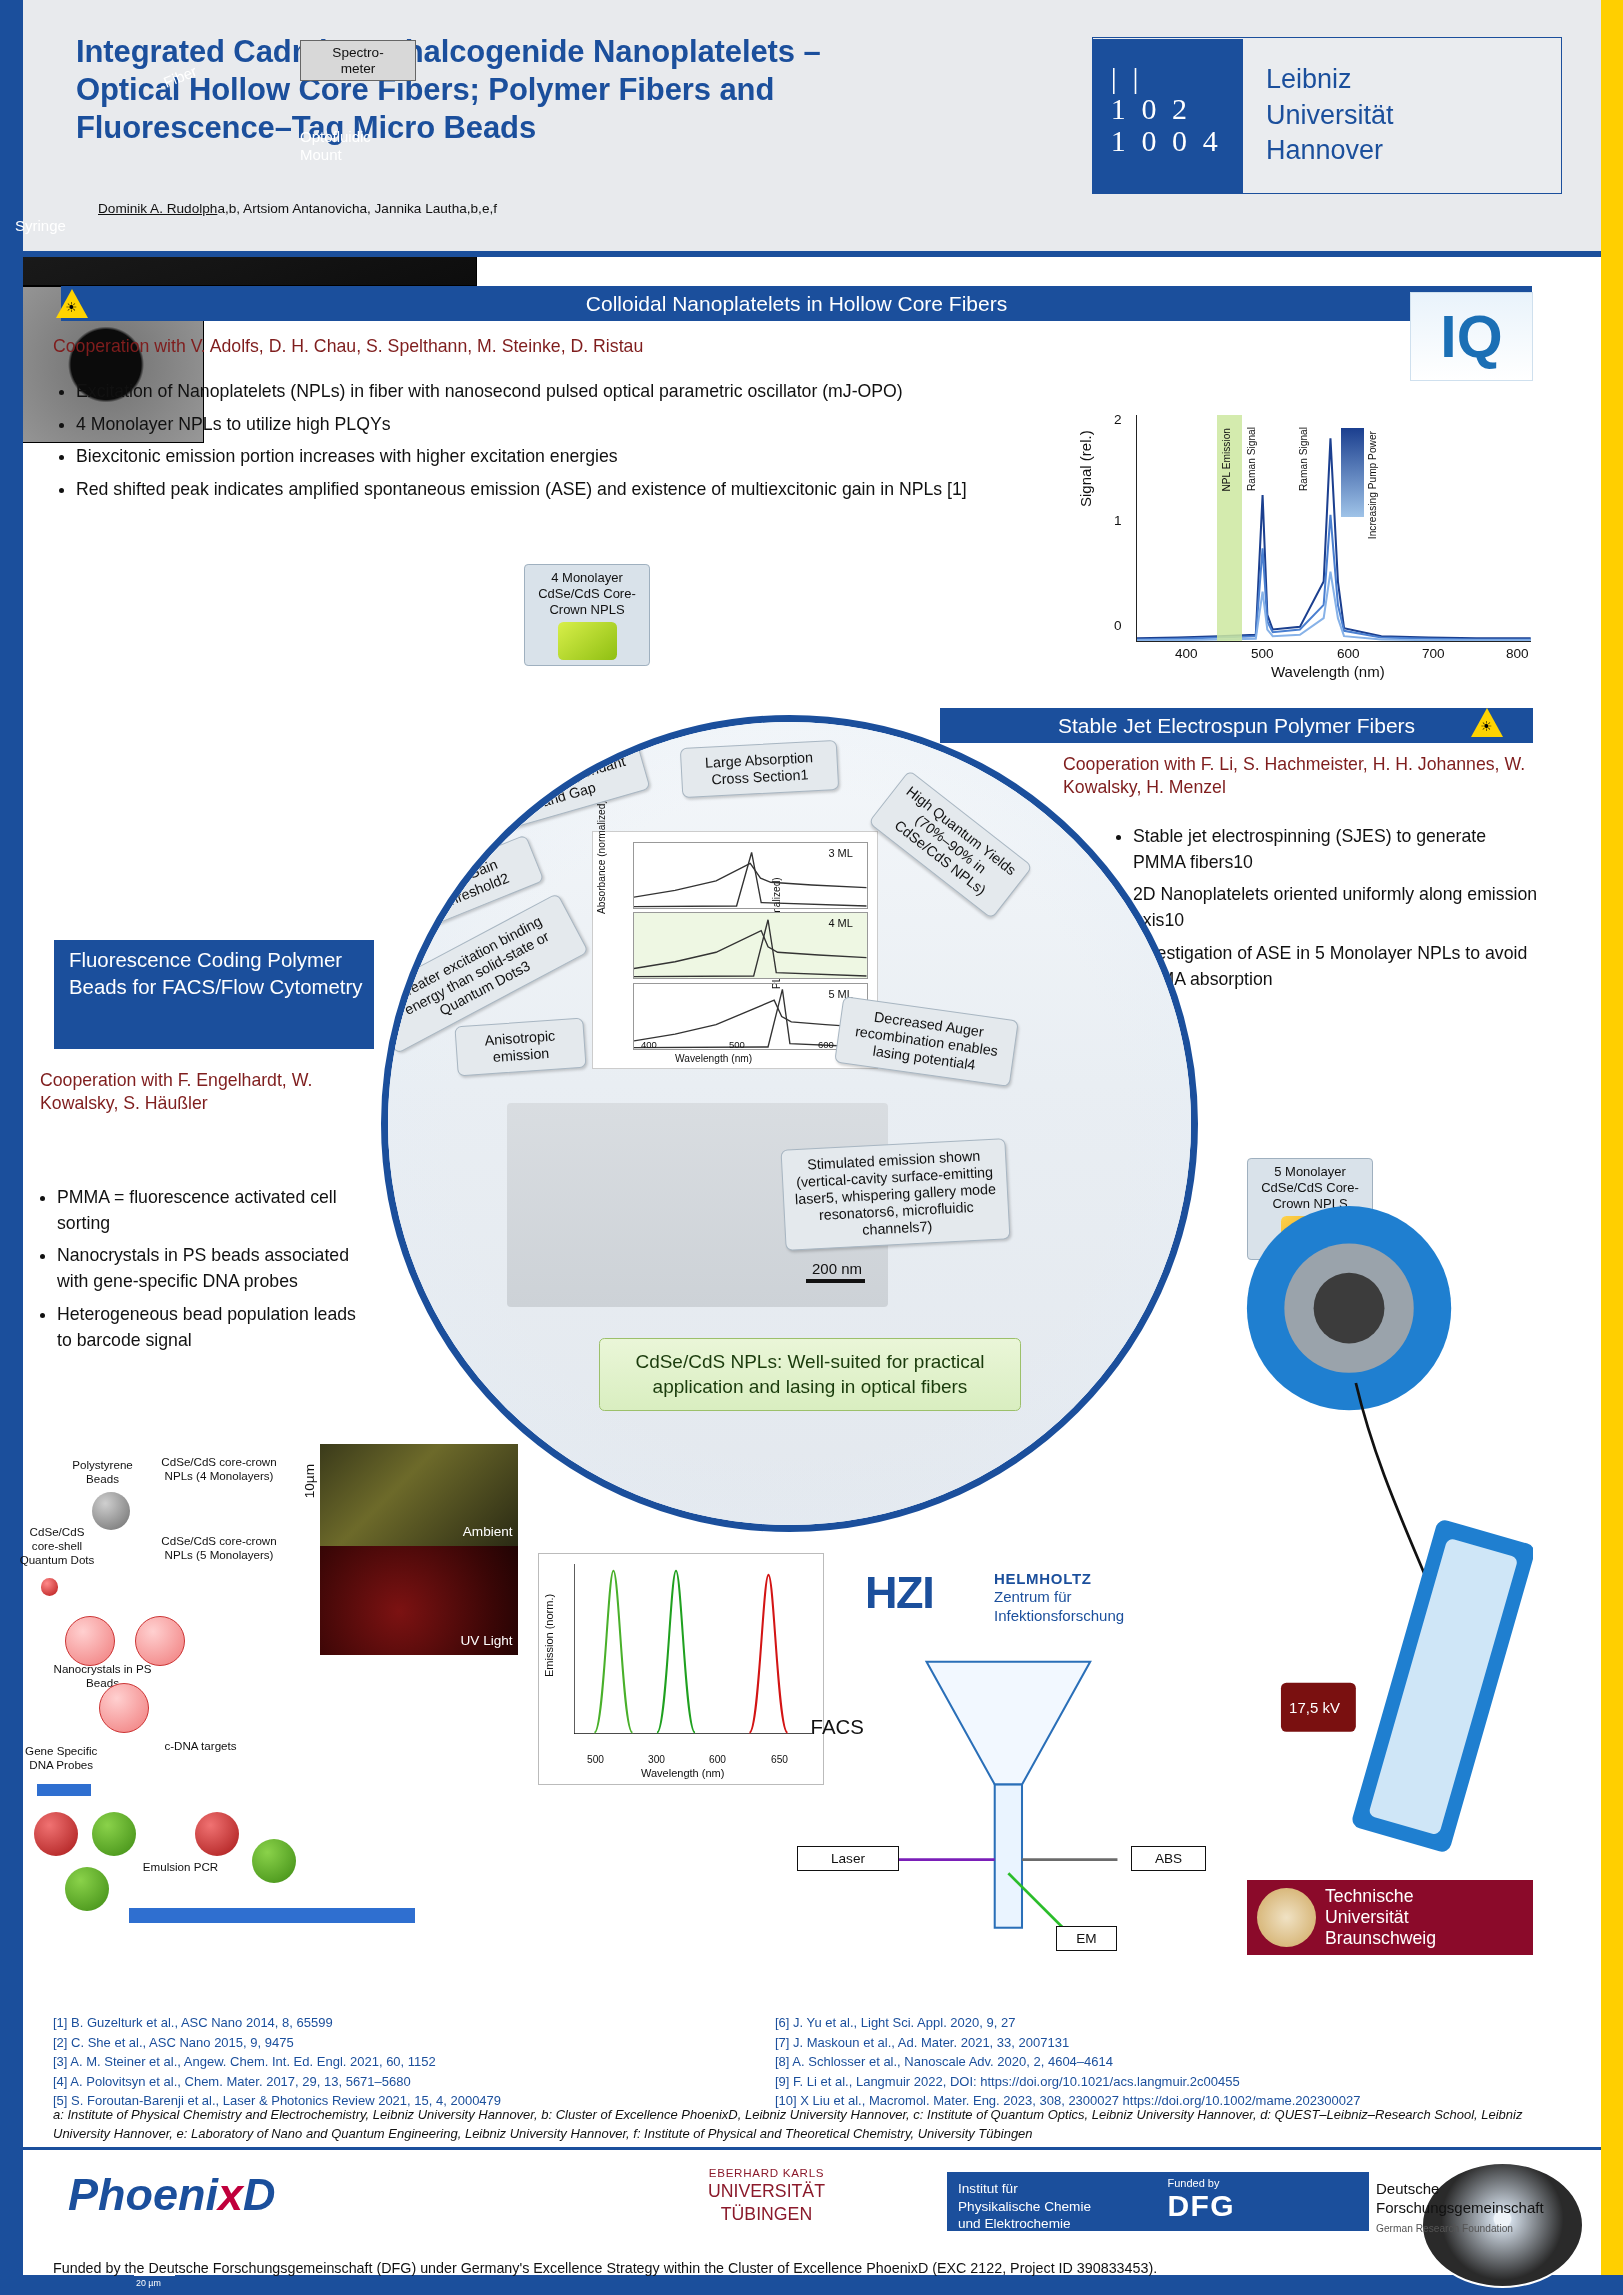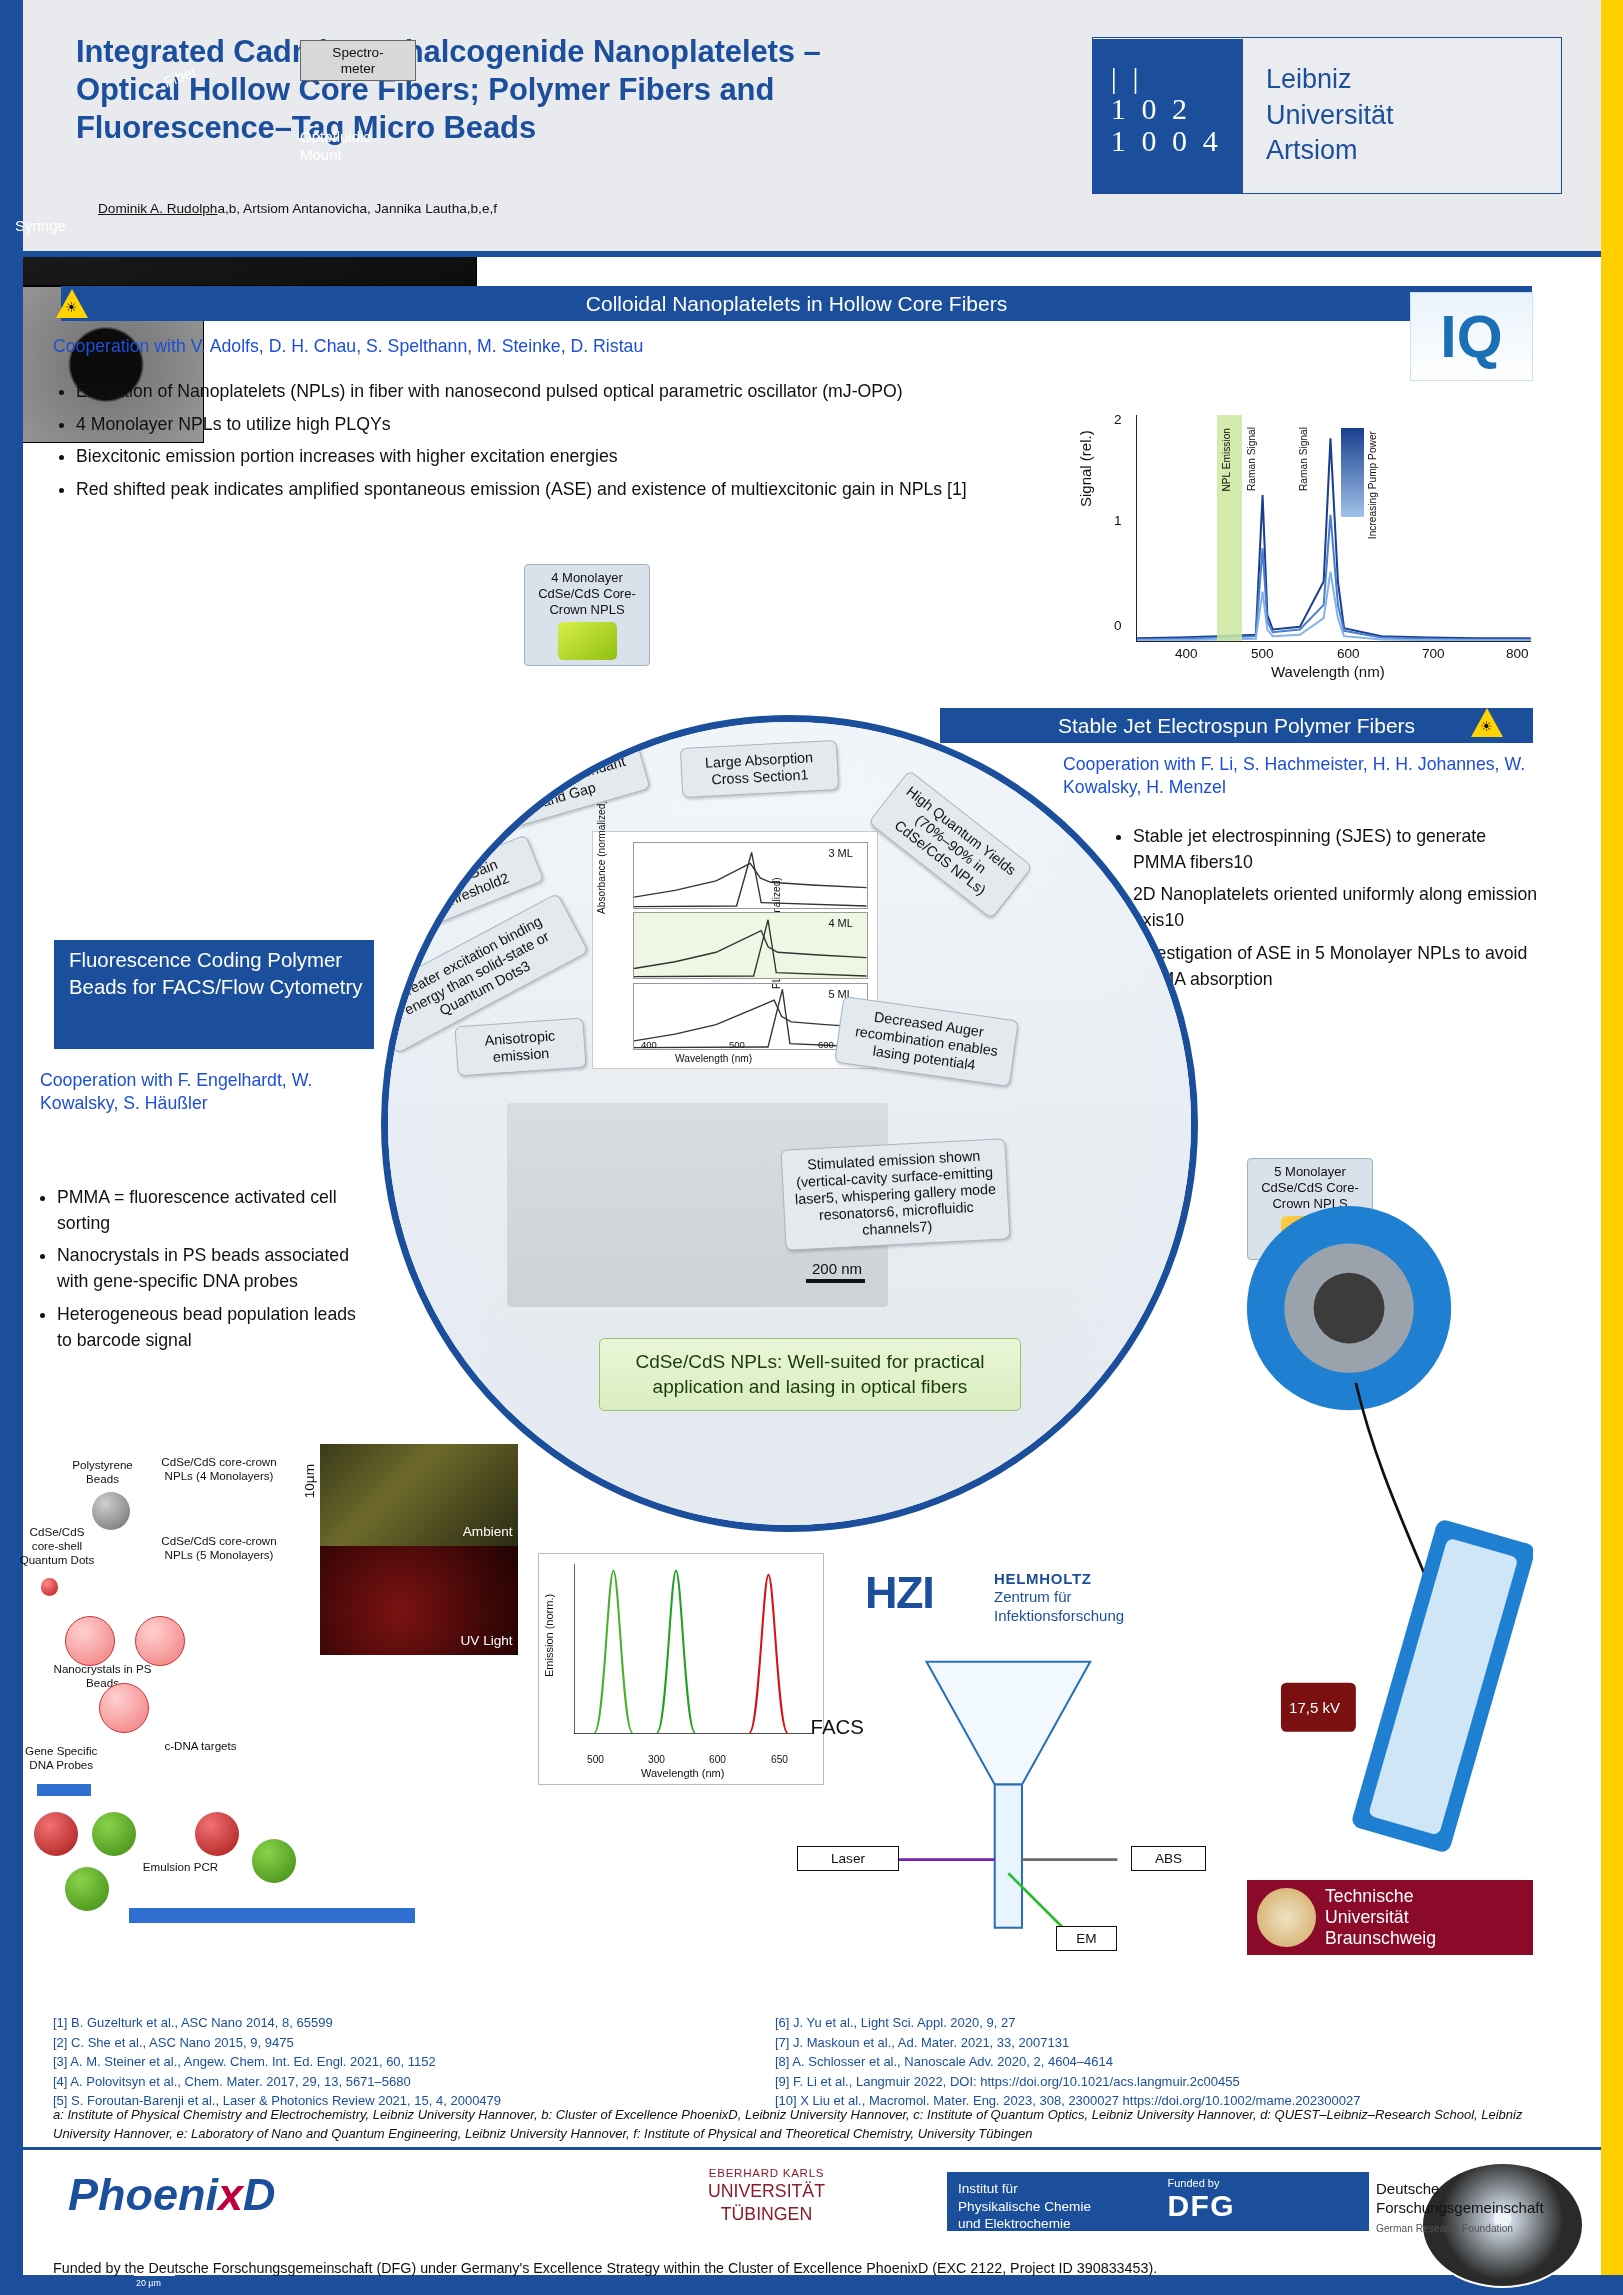--- a/index.html
+++ b/index.html
@@ -57,21 +57,21 @@
     position:absolute; background:#1b4f9c; color:#fff; font-size:21px;
     display:flex; align-items:center; justify-content:center; font-weight:normal;
   }
 
   .sec1 { left:61px; top:286px; width:1471px; height:35px; }
   .sec2 { left:940px; top:708px; width:593px; height:35px; }
   .sec3 { left:54px; top:940px; width:320px; height:109px; text-align:left;
           align-items:flex-start; padding:6.8px 0 0 15px; font-size:20.4px; line-height:1.32;}
 
   .coop {
-    position:absolute; color:#1d4ed8; font-size:17.7px; line-height:1.3;
+    position:absolute; color:#7f1d1d; font-size:17.7px; line-height:1.3;
   }
   .coop1 { left:53px; top:335px; width:886px; }
   .coop2 { left:1063px; top:753px; width:477px; }
   .coop3 { left:40px; top:1069px; width:327px; }
 
   ul.bullets { position:absolute; margin:0; padding-left:30px; font-size:17.7px; line-height:1.46; }
   ul.bullets li { margin-bottom:6.8px; }
   .b1 { left:46px; top:379px; width:967px; }
   .b2 { left:1103px; top:824px; width:436px; font-size:17.7px; }
   .b2 li { margin-bottom:20.4px; }
@@ -252,21 +252,21 @@
     </div>
     <div class="logo-box">
       <div class="logo-glyph">
         <span>| |</span>
         <span>1 0  2</span>
         <span>1 0 0  4</span>
       </div>
       <div class="logo-text">
         <span>Leibniz</span>
         <span>Universität</span>
-        <span>Artsiom</span>
+        <span>Hannover</span>
       </div>
     </div>
   </div>
   <div class="header-rule"></div>
 
   <div class="banner sec1">Colloidal Nanoplatelets in Hollow Core Fibers</div>
   <div class="laser-tri lt1"></div>
   <div class="iq">IQ</div>
   <div class="coop coop1">Cooperation with V. Adolfs, D. H. Chau, S. Spelthann, M. Steinke, D. Ristau</div>
   <ul class="bullets b1">

